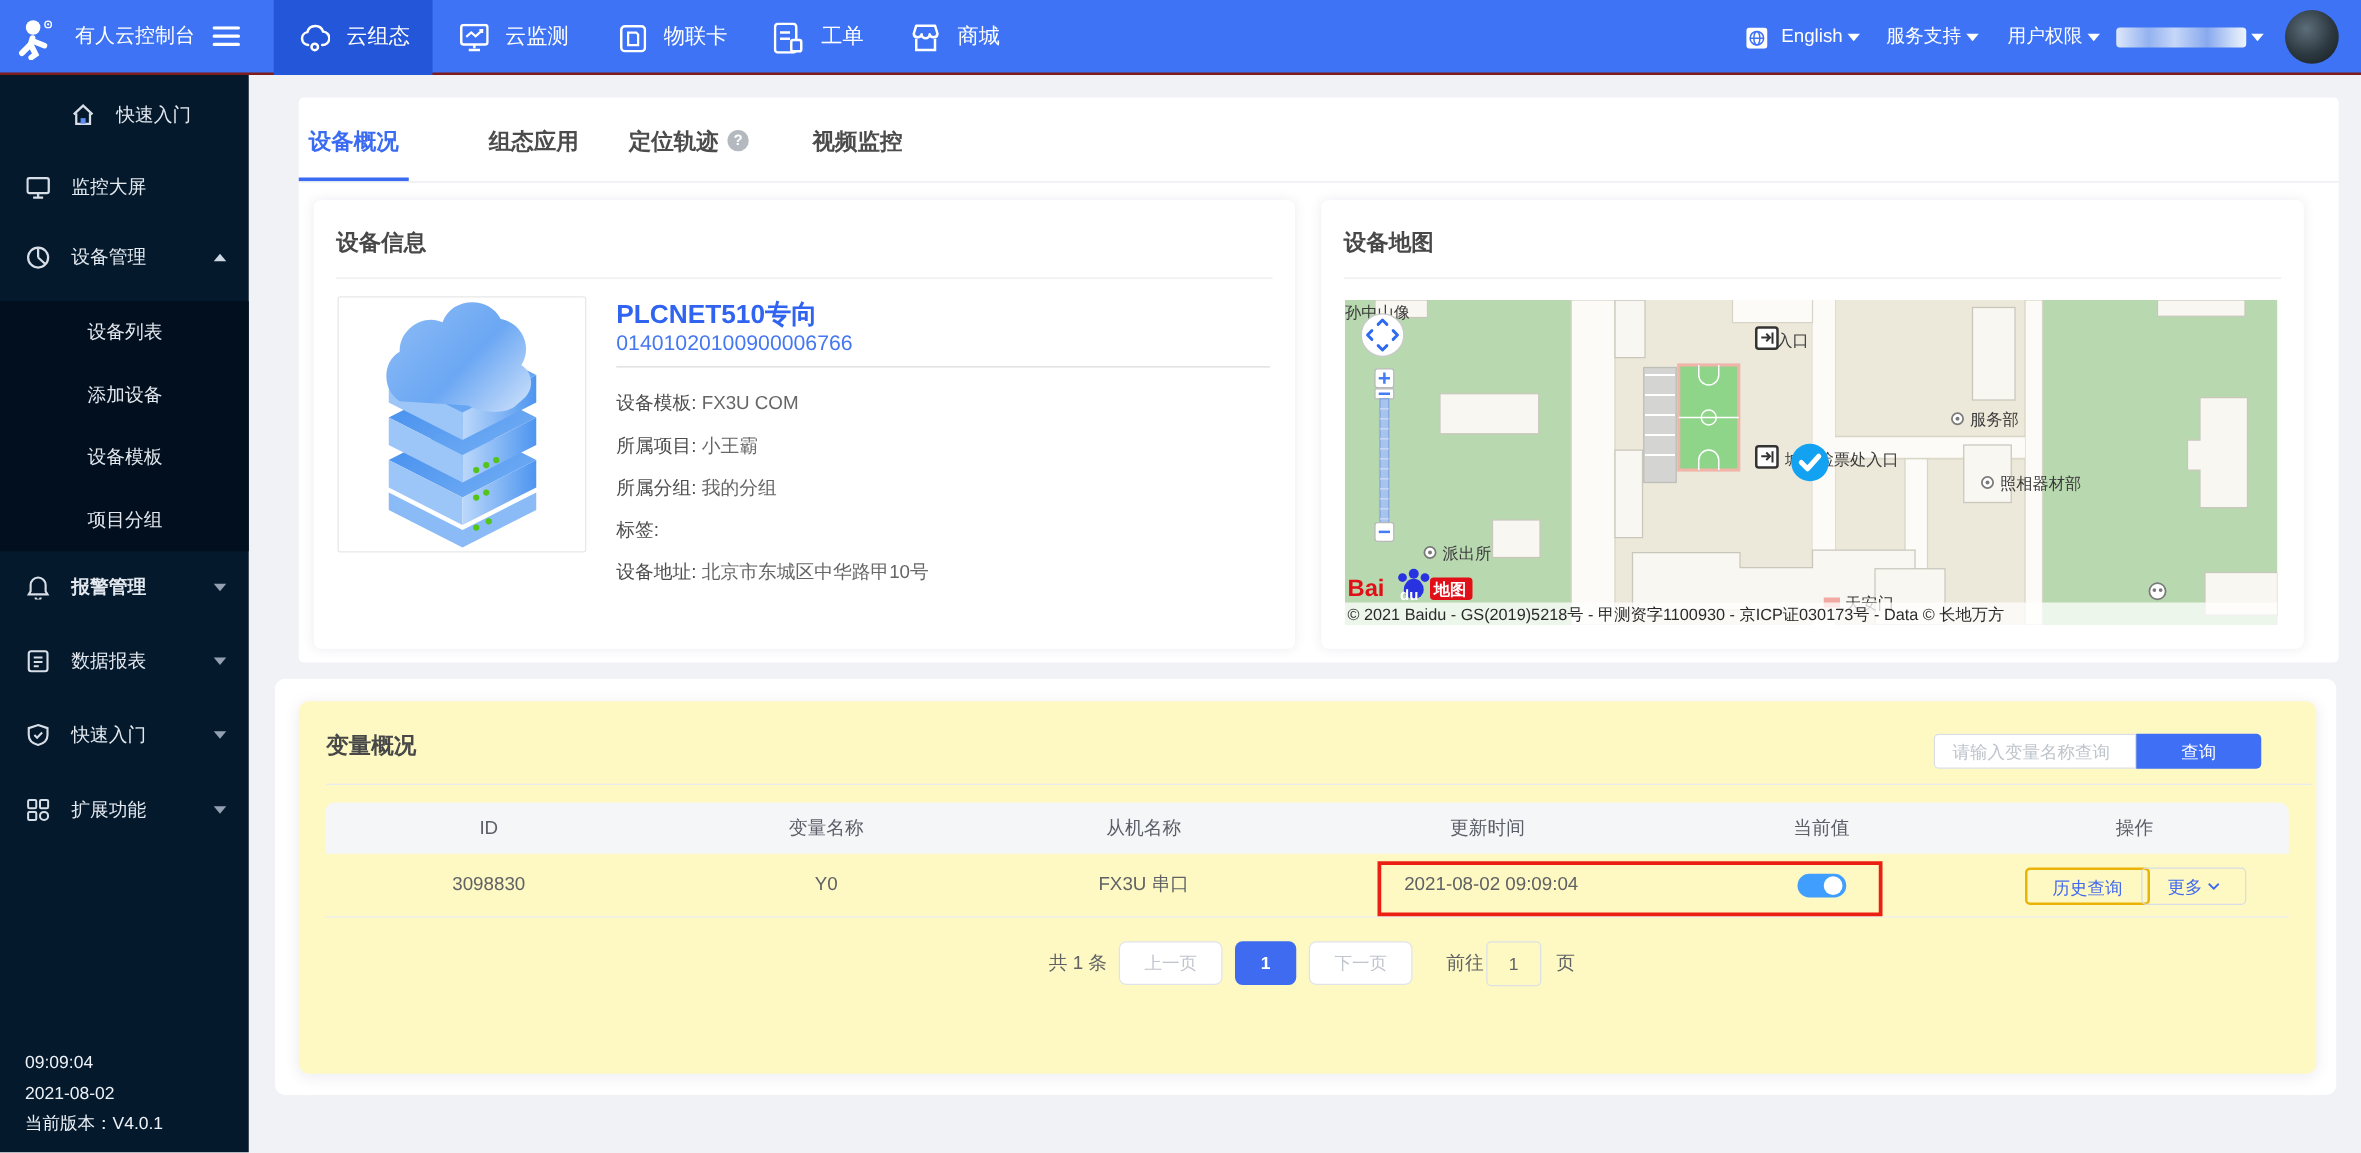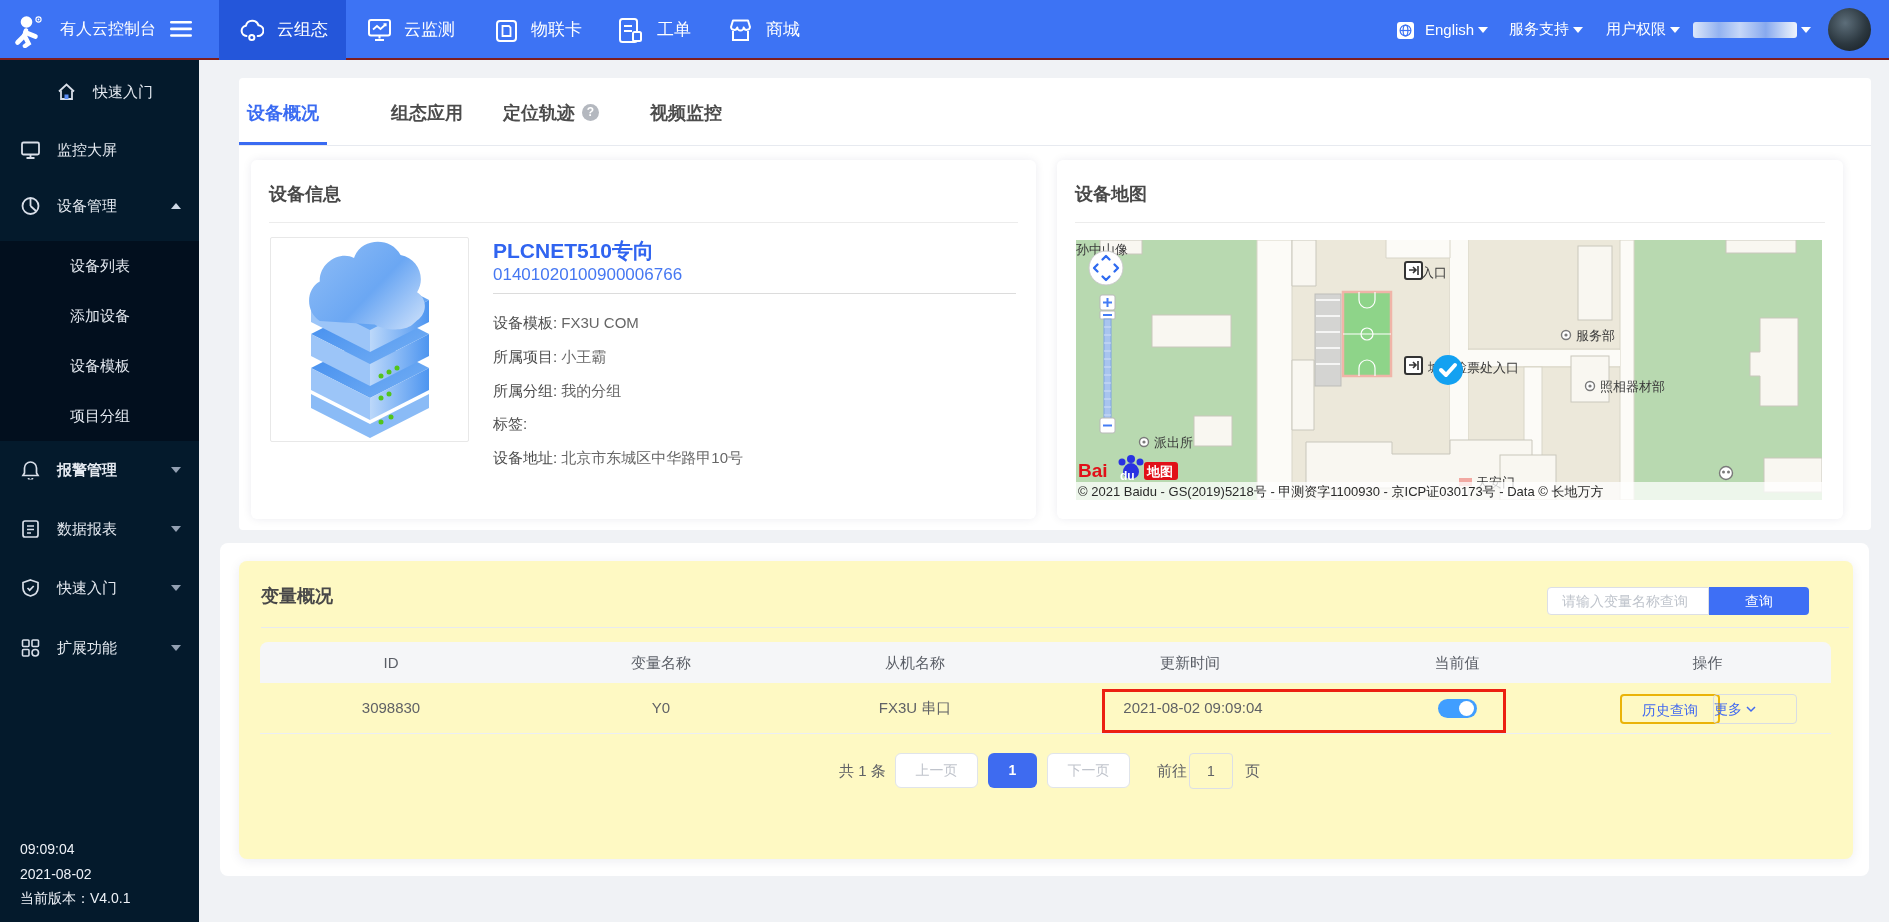--- a/index.html
+++ b/index.html
@@ -378,21 +378,21 @@
       <div class="th" style="left:1317px;width:261px;">操作</div>
     </div>
     <div class="abs" style="left:21px;top:122px;width:1571px;height:50px;">
       <div class="td" style="left:0;width:262px;">3098830</div>
       <div class="td" style="left:270px;width:262px;">Y0</div>
       <div class="td" style="left:524px;width:262px;">FX3U 串口</div>
       <div class="td" style="left:802px;width:262px;">2021-08-02 09:09:04</div>
       <div class="abs" style="left:1178px;top:16px;width:39px;height:19px;border-radius:10px;background:#409eff;"></div>
       <div class="abs" style="left:1199px;top:18px;width:15px;height:15px;border-radius:50%;background:#fff;"></div>
       <div class="abs" style="left:1360px;top:11px;width:100px;height:30px;border:2px solid #eab308;border-radius:4px;color:#4169f0;font-size:14px;text-align:center;line-height:28px;">历史查询</div>
-      <div class="abs" style="left:1453px;top:11px;width:84px;height:30px;border:1px solid #d8dce4;border-radius:4px;color:#4169f0;font-size:14px;line-height:28px;">更多 <svg width="10" height="7" viewBox="0 0 10 7" style="vertical-align:1px;">
+      <div class="abs" style="left:1453px;top:11px;width:84px;height:30px;border:1px solid #d8dce4;border-radius:4px;color:#4169f0;font-size:14px;text-align:center;line-height:28px;">更多 <svg width="10" height="7" viewBox="0 0 10 7" style="vertical-align:1px;">
           <path d="M1 1 l4 4 l4 -4" fill="none" stroke="#4169f0" stroke-width="1.5"></path>
         </svg></div>
     </div>
     <div class="abs" style="left:21px;top:172px;width:1571px;height:1px;background:#ebeef5;"></div>
 
     <div class="abs" style="left:863px;top:128px;width:404px;height:44px;border:3px solid #ec2012;"></div>
 
     <div class="abs" style="left:600px;top:192px;font-size:15px;color:#606266;line-height:35px;">共 1 条</div>
     <div class="pgbtn" style="left:656px;top:192px;width:83px;">上一页</div>
     <div class="abs" style="left:749px;top:192px;width:49px;height:35px;background:#3e6bf0;border-radius:6px;color:#fff;font-size:14px;font-weight:bold;text-align:center;line-height:35px;">1</div>

